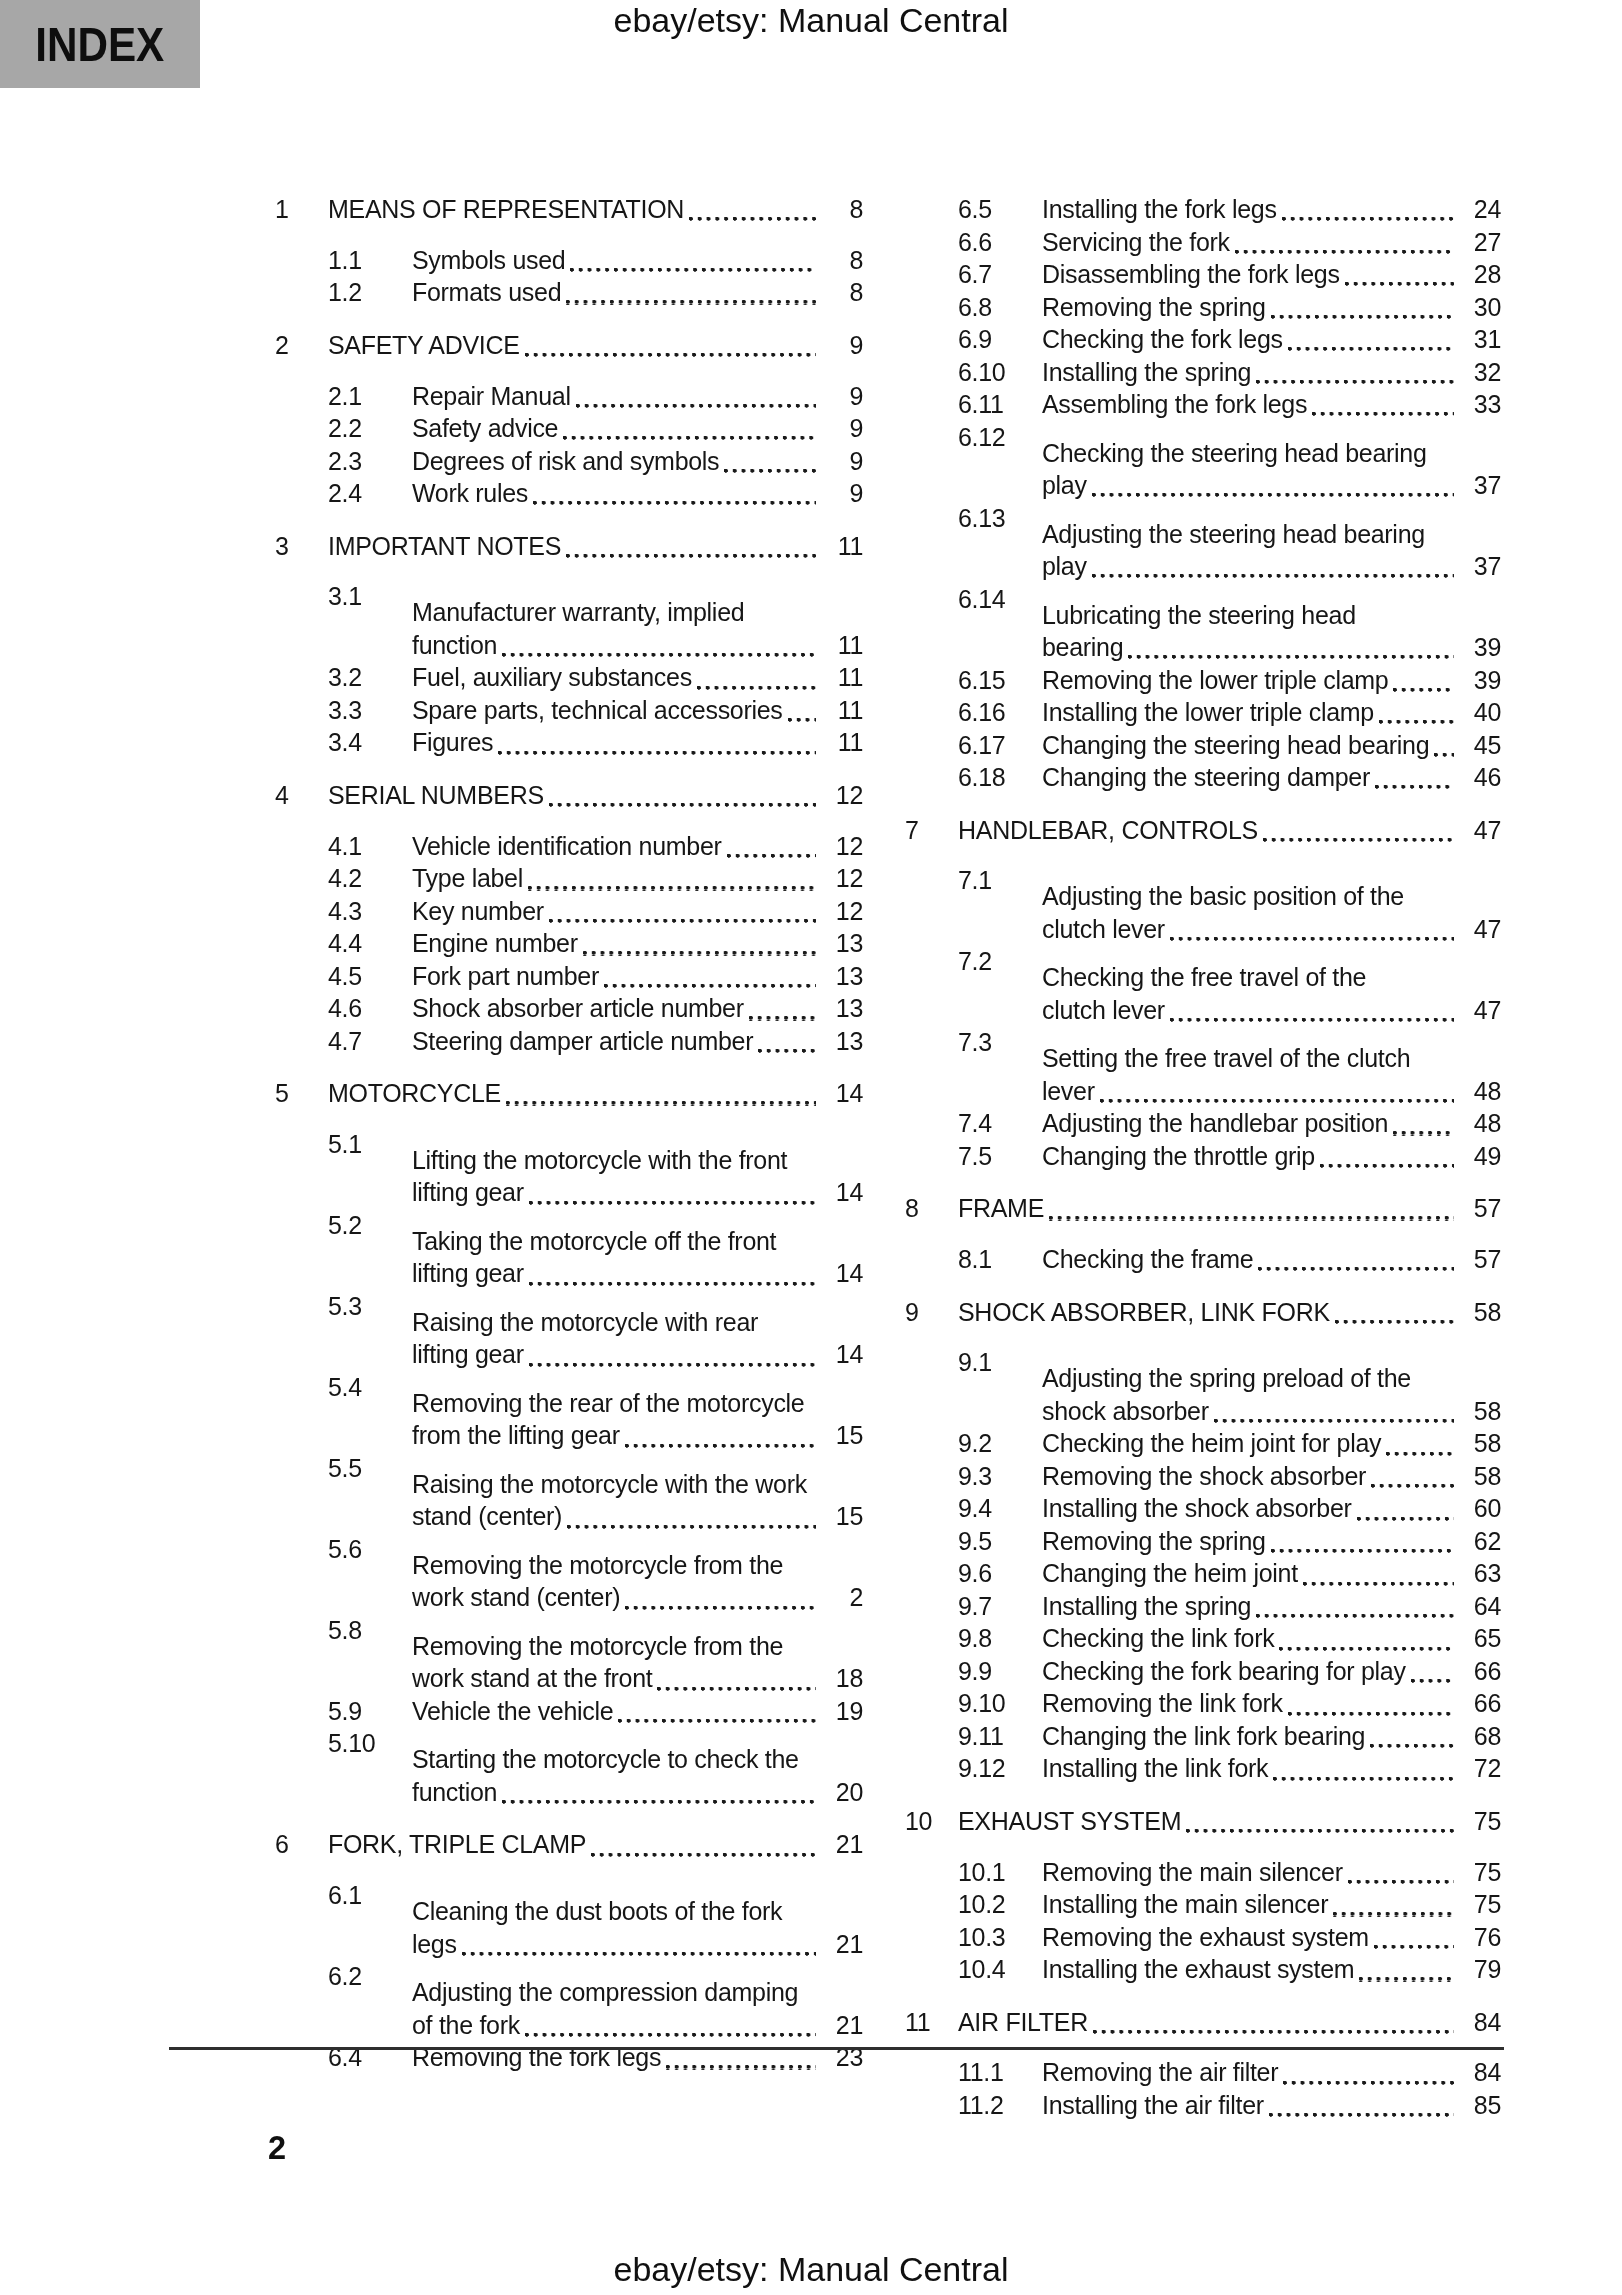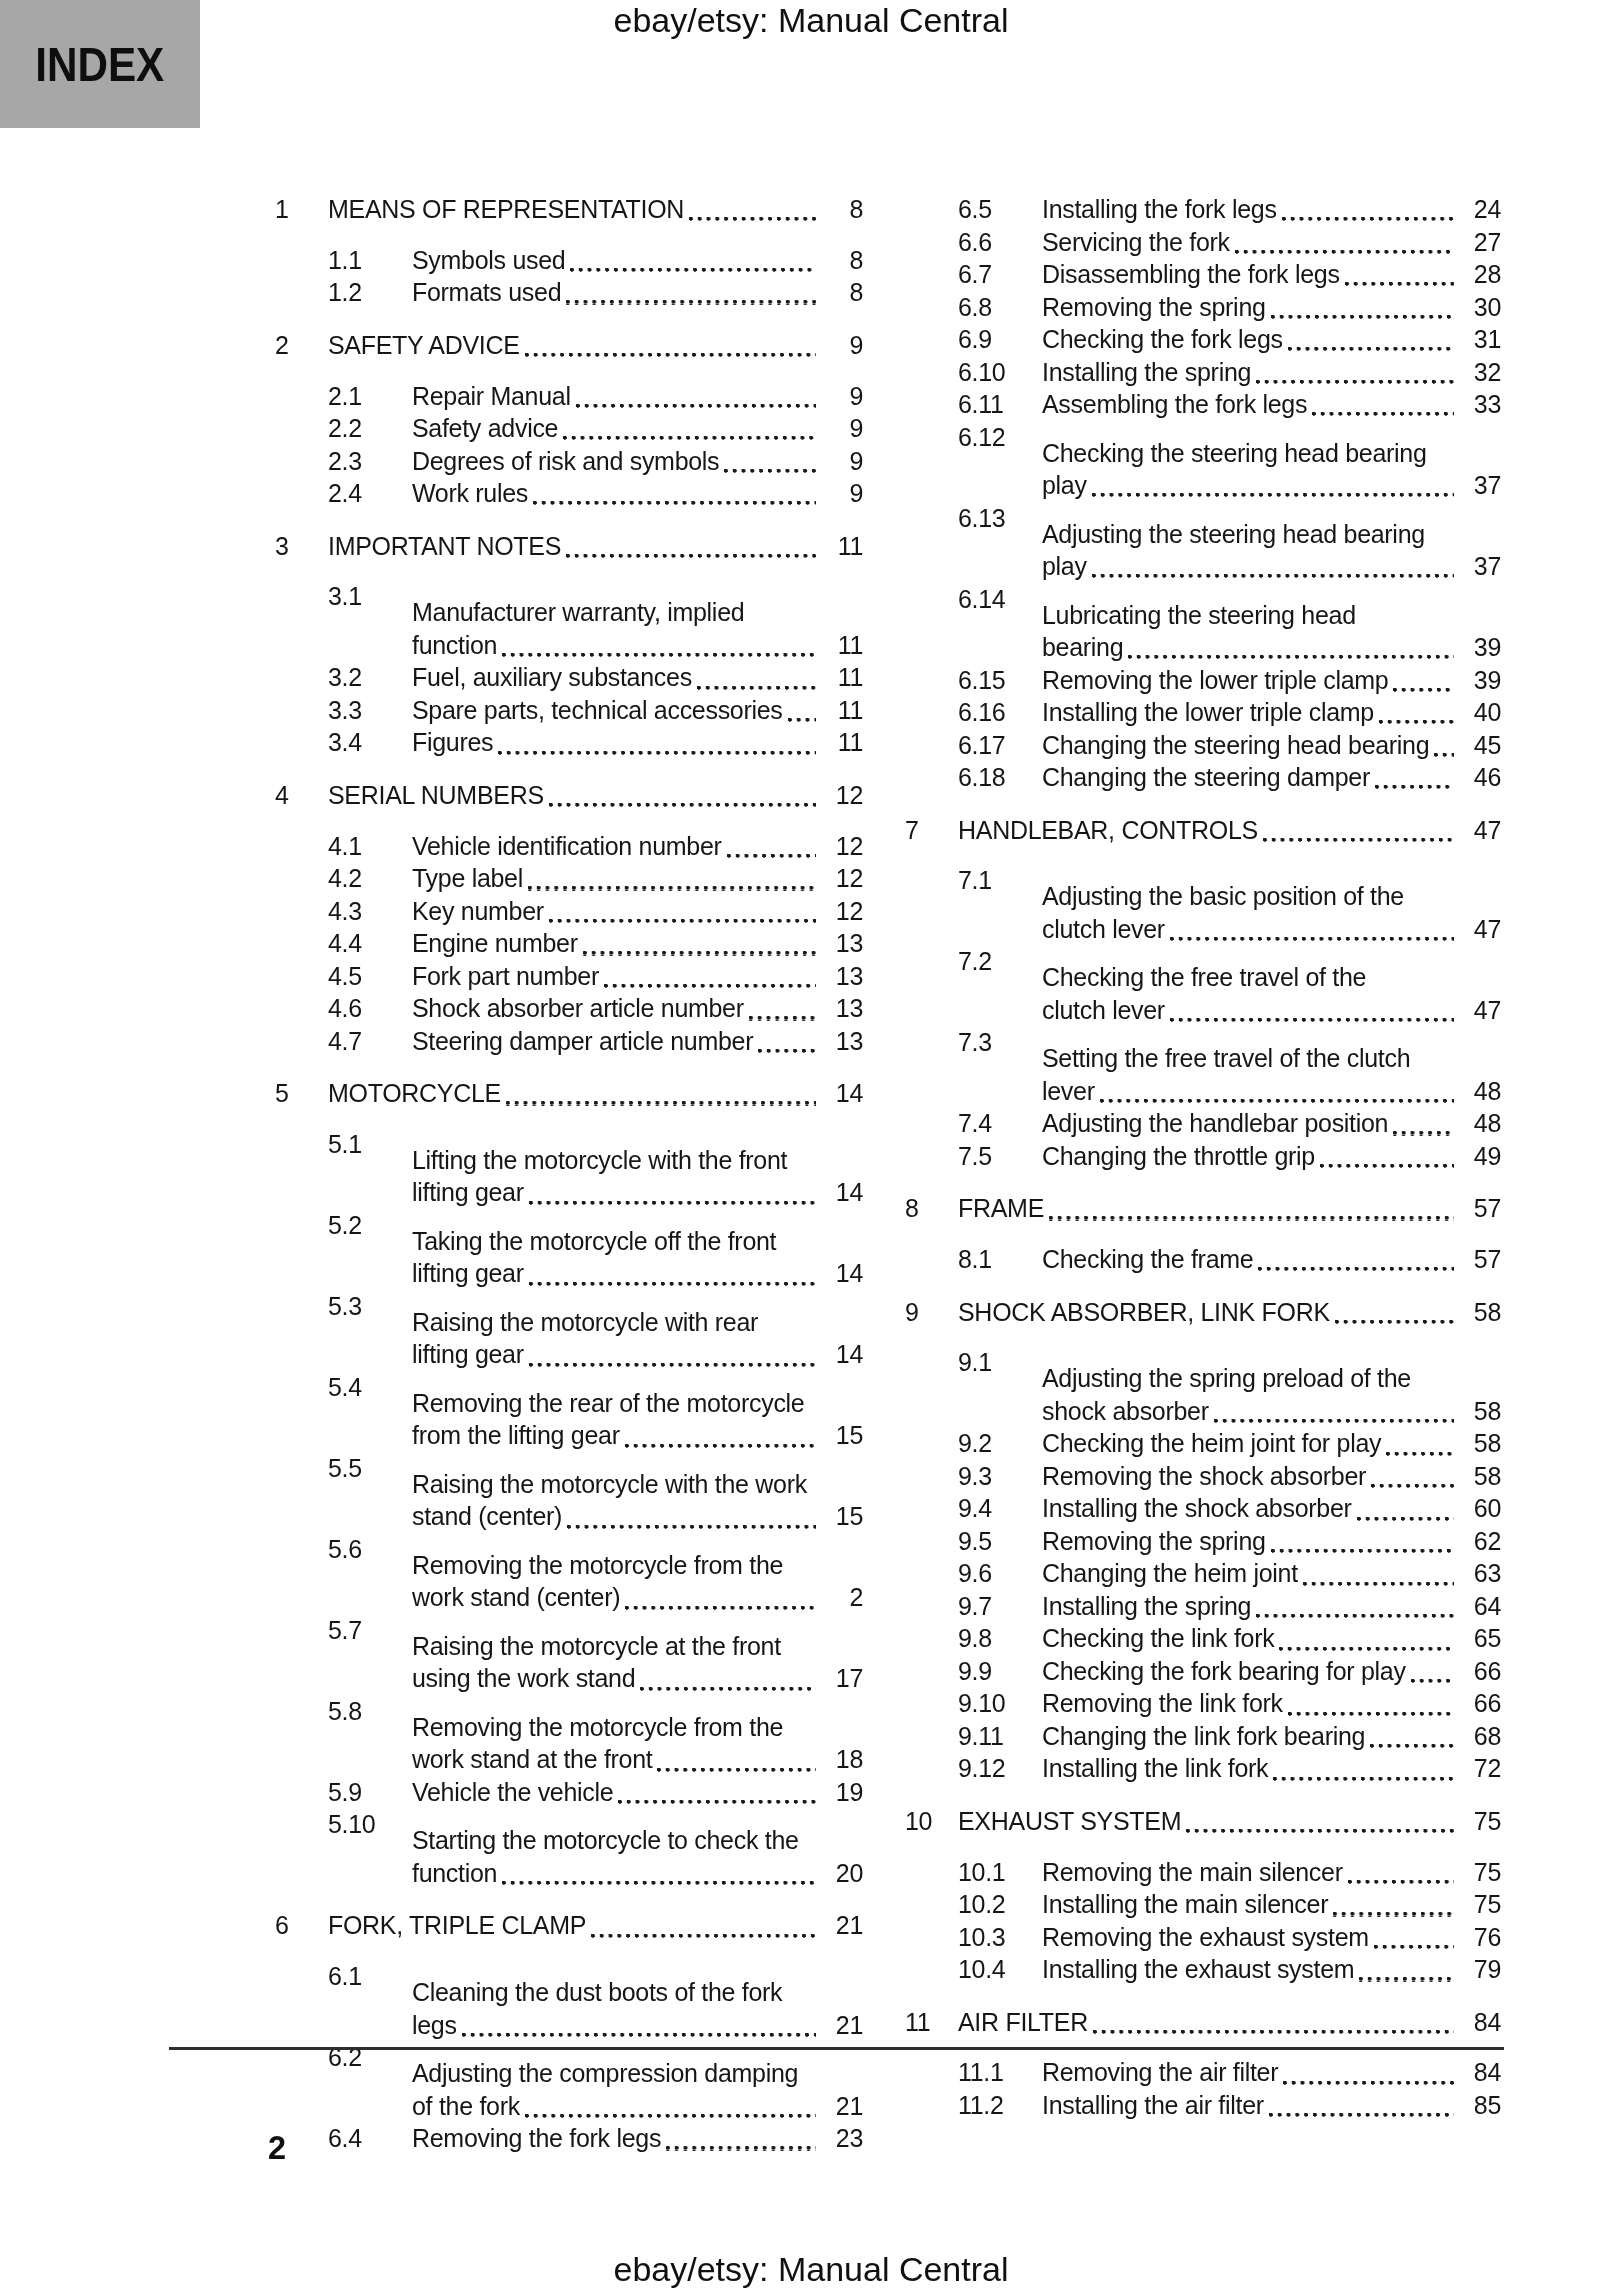--- a/index.html
+++ b/index.html
@@ -8,21 +8,21 @@
     position:relative;
     width:1622px; height:2295px;
     font-family:"Liberation Sans", sans-serif;
     color:#161616;
     overflow:hidden;
   }
 
   
   .index-box {
     position:absolute; left:0; top:0;
-    width:200px; height:128px;
+    width:200px; height:88px;
     background:#a7a7a7;
     display:flex; align-items:center;
   }
   .index-label {
     font-size:48px; font-weight:700; color:#0e0e0e;
     padding-left:40px; letter-spacing:0px;
     transform:scaleX(0.88); transform-origin:left center;
     white-space:nowrap;
   }
   .header-title {
@@ -370,31 +370,20 @@
         <span class="body">
           <span class="line">Removing the motorcycle from the</span>
           <span class="lastline">
             <span class="txt">work stand (center)</span>
             <span class="dots"></span>
             <span class="pg">2</span>
           </span>
         </span>
       </div>
       <div class="entry sub">
-        <span class="no">5.7</span>
-        <span class="body">
-          <span class="line">Raising the motorcycle at the front</span>
-          <span class="lastline">
-            <span class="txt">using the work stand</span>
-            <span class="dots"></span>
-            <span class="pg">17</span>
-          </span>
-        </span>
-      </div>
-      <div class="entry sub">
         <span class="no">5.8</span>
         <span class="body">
           <span class="line">Removing the motorcycle from the</span>
           <span class="lastline">
             <span class="txt">work stand at the front</span>
             <span class="dots"></span>
             <span class="pg">18</span>
           </span>
         </span>
       </div>

